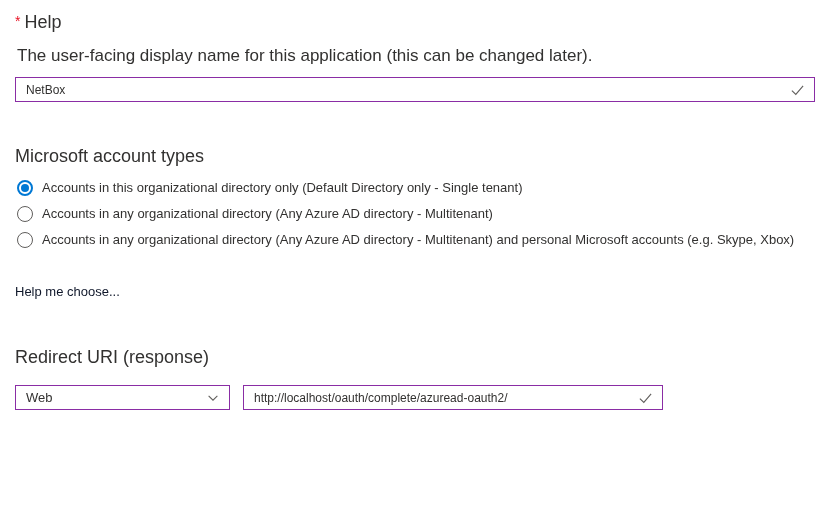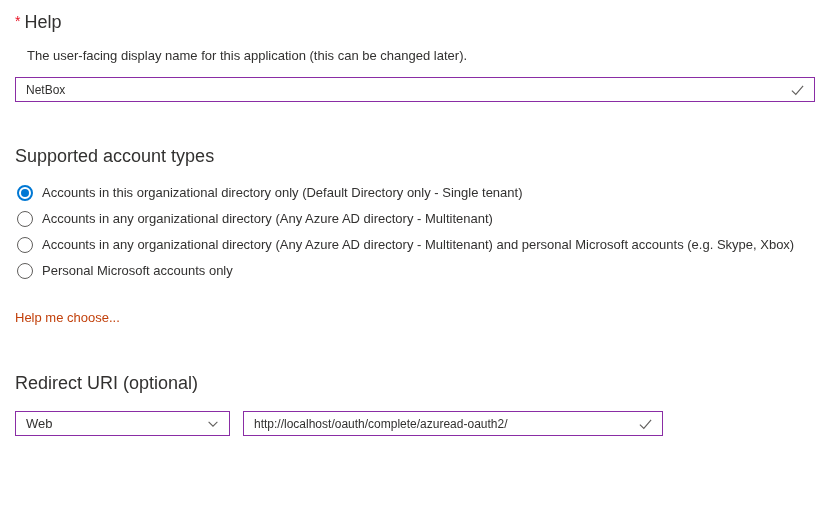--- a/index.html
+++ b/index.html
@@ -20,24 +20,24 @@
     line-height: 22px;
     margin: 0;
   }
   .required-marker {
     color: #e81123;
     font-size: 14px;
     vertical-align: 2px;
     margin-right: 4px;
   }
   .body-text {
-    font-size: 13px;
+    font-size: 17px;
     line-height: 19px;
     color: #323130;
-    margin: 12px;
+    margin: 2px;
   }
   .desc { margin-top: 13px; max-width: 800px; }
 
   
   .text-field {
     position: relative;
     height: 25px;
     border: 1px solid #8a2da5;
     box-sizing: border-box;
     background: #fff;
@@ -64,21 +64,20 @@
     height: 15px;
     pointer-events: none;
   }
 
   
   .account-section { margin-top: 43px; }
   .question { margin-top: 21px; }
   .radio-group { margin-top: 13px; }
   .radio-row {
     display: flex;
-    align-items: center;
     height: 26px;
     cursor: default;
   }
   .radio-outer {
     flex: none;
     width: 16px;
     height: 16px;
     border-radius: 50%;
     border: 1px solid #605e5c;
     box-sizing: border-box;
@@ -96,21 +95,21 @@
     background: #0078d4;
     display: none;
   }
   .radio-row.selected .radio-dot { display: block; }
   .radio-label { font-size: 13px; line-height: 16px; }
 
   .help-link {
     display: inline-block;
     margin-top: 26px;
     font-size: 13px;
-    color: #c2410c;
+    color: #0f172a;
     text-decoration: none;
     cursor: pointer;
   }
 
   
   .redirect-section { margin-top: 46px; }
   .redirect-row {
     margin-top: 17px;
     display: flex;
     gap: 13px;
@@ -140,49 +139,45 @@
 
   <div class="text-field name-field">
     <input type="text" value="NetBox" style="">
     <svg class="field-check" viewBox="0 0 16 16">
         <path d="M2 8.6 L6.2 12.6 L14 3.6" fill="none" stroke="#605e5c" stroke-width="1.2"></path>
       </svg>
   </div>
 </div>
 
 <div class="account-section">
-  <h2 class="section-title">Supported account types</h2>
+  <h2 class="section-title">Microsoft account types</h2>
 
 
   <div class="radio-group">
     <div class="radio-row selected">
       <span class="radio-outer">
           <span class="radio-dot"></span>
         </span>
       <span class="radio-label">Accounts in this organizational directory only (Default Directory only - Single tenant)</span>
     </div>
     <div class="radio-row">
       <span class="radio-outer"></span>
       <span class="radio-label">Accounts in any organizational directory (Any Azure AD directory - Multitenant)</span>
     </div>
     <div class="radio-row">
       <span class="radio-outer"></span>
       <span class="radio-label">Accounts in any organizational directory (Any Azure AD directory - Multitenant) and personal Microsoft accounts (e.g. Skype, Xbox)</span>
     </div>
-    <div class="radio-row">
-      <span class="radio-outer"></span>
-      <span class="radio-label">Personal Microsoft accounts only</span>
-    </div>
   </div>
 
   <a class="help-link">Help me choose...</a>
 </div>
 
 <div class="redirect-section">
-  <h2 class="section-title">Redirect URI (optional)</h2>
+  <h2 class="section-title">Redirect URI (response)</h2>
 
 
   <div class="redirect-row">
     <div class="dropdown">
       <span>Web</span>
       <svg width="14" height="14" viewBox="0 0 16 16">
           <path d="M3 5.5 L8 10.5 L13 5.5" fill="none" stroke="#605e5c" stroke-width="1.2"></path>
         </svg>
     </div>
 

